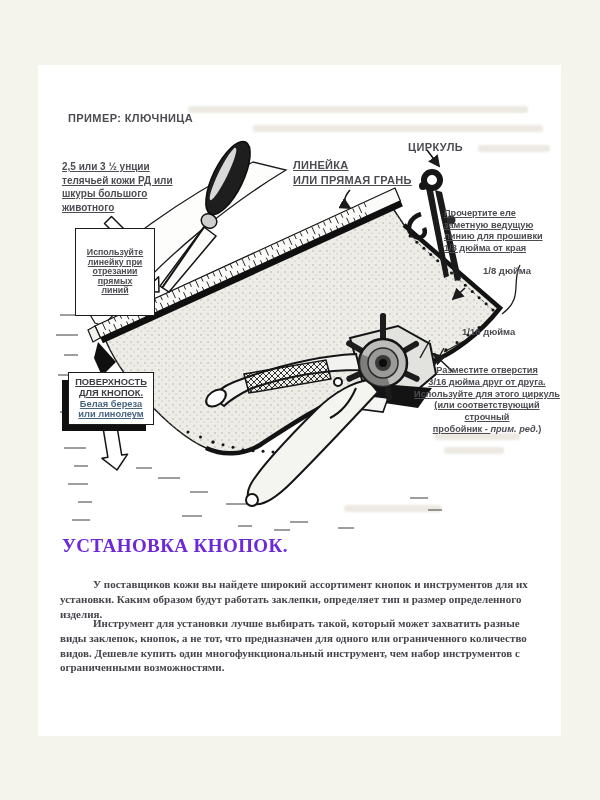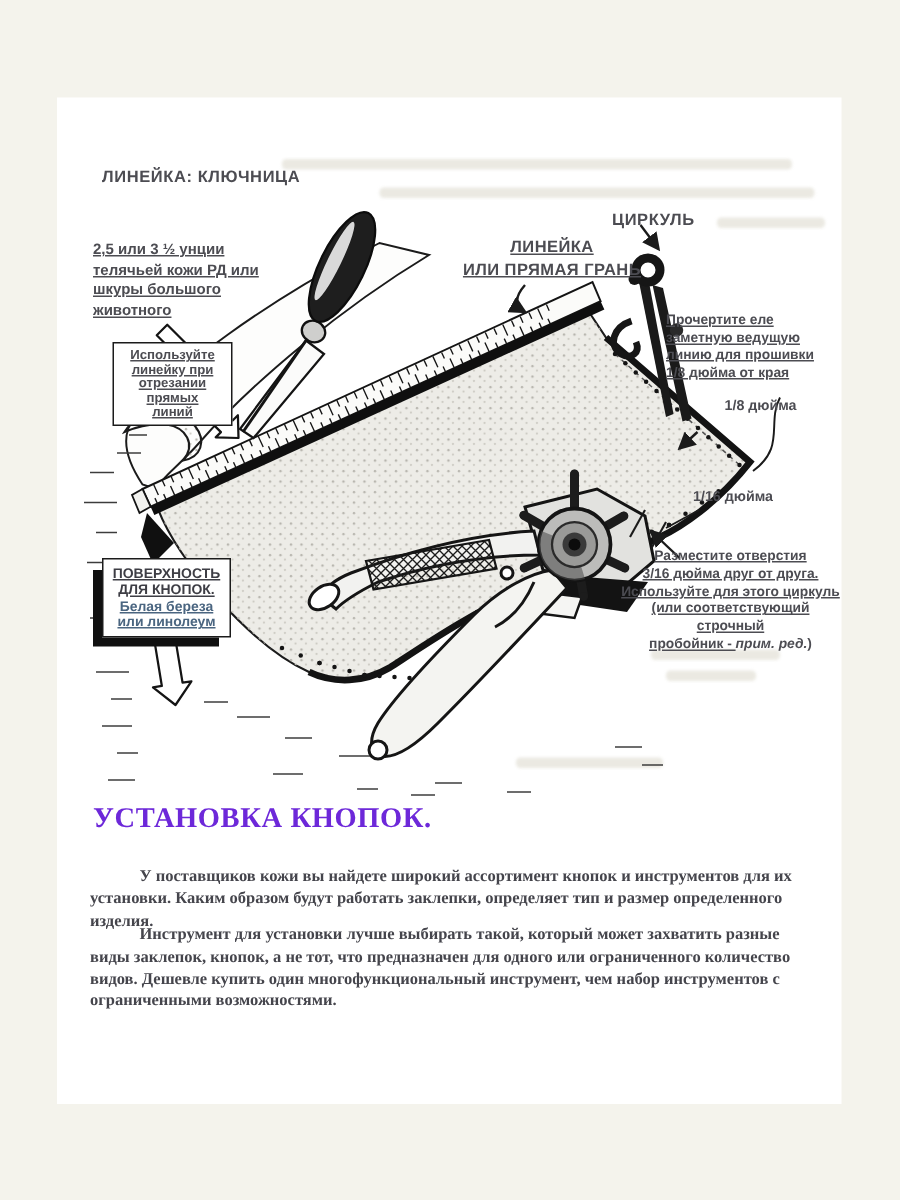--- a/index.html
+++ b/index.html
@@ -28,31 +28,31 @@
   .heading{
     position:absolute;left:24px;top:470px;
     font-family:"Liberation Serif",serif;
     font-size:19px;font-weight:600;letter-spacing:.4px;color:#6d28d9;
   }
   .ill-label{
     position:absolute;color:#4c4c52;
     font-weight:700;
   }
   .lbl-leather{left:24px;top:95px;width:130px;font-size:10px;line-height:13.6px;font-weight:600;}
-  .lbl-ruler{left:255px;top:93px;width:150px;font-size:11px;line-height:14.5px;text-align:center;letter-spacing:.3px;}
+  .lbl-ruler{left:255px;top:93px;width:150px;font-size:11px;line-height:14.5px;letter-spacing:.3px;}
   .lbl-compass{left:370px;top:76px;font-size:11px;letter-spacing:.4px;}
   .lbl-scribe{left:406px;top:143px;width:114px;font-size:9.2px;line-height:11.6px;font-weight:600;}
   .lbl-eighth{left:445px;top:200px;font-size:9.5px;font-weight:600;}
   .lbl-sixteenth{left:424px;top:261px;font-size:9.5px;font-weight:600;}
   .lbl-holes{left:376px;top:300px;width:146px;font-size:9.2px;line-height:11.8px;text-align:center;font-weight:600;}
   .callout-box{
     position:absolute;background:#fff;border:1.4px solid #1b1b1b;
     text-align:center;color:#4c4c52;font-weight:700;
   }
-  .box-ruler-tip{left:37px;top:163px;width:76px;font-size:8.8px;line-height:9.6px;padding:3px 1px;}
+  .box-ruler-tip{left:37px;top:163px;width:76px;font-size:8.8px;line-height:9.6px;padding:19px 1px;}
   .box-surface{left:30px;top:307px;width:80px;font-size:9.3px;line-height:10.8px;padding:4px 2px;
     box-shadow:-7px 7px 0 -1px #101010;}
   .box-surface .caps{color:#3d3d44;}
   .box-surface .blue{color:#4a6580;}
   .ghost{
     position:absolute;height:7px;border-radius:3px;background:#dbd8cb;
     opacity:.55;filter:blur(1px);
   }
 </style>
 </head>
@@ -61,21 +61,21 @@
 <div class="page">
 
 
   <div class="ghost" style="left:150px;top:41px;width:340px;"></div>
   <div class="ghost" style="left:215px;top:60px;width:290px;"></div>
   <div class="ghost" style="left:440px;top:80px;width:72px;"></div>
   <div class="ghost" style="left:396px;top:368px;width:86px;"></div>
   <div class="ghost" style="left:406px;top:382px;width:60px;"></div>
   <div class="ghost" style="left:306px;top:440px;width:98px;"></div>
 
-  <div class="example-label">ЛИНЕЙКА: КЛЮЧНИЦА</div>
+  <div class="example-label">ПРИМЕР: КЛЮЧНИЦА</div>
 
   <svg style="position:absolute;left:0;top:65px;" width="523" height="405" viewBox="0 0 523 405">
     <defs>
       <pattern id="stip" width="7" height="7" patternUnits="userSpaceOnUse">
         <circle cx="2" cy="2" r="0.8" fill="#b4b2ab"></circle>
         <circle cx="5" cy="5" r="0.7" fill="#c8c6be"></circle>
       </pattern>
       <pattern id="xh" width="6" height="6" patternUnits="userSpaceOnUse">
         <path d="M0,6 L6,0 M0,0 L6,6" stroke="#1c1c1c" stroke-width="0.9"></path>
       </pattern>

